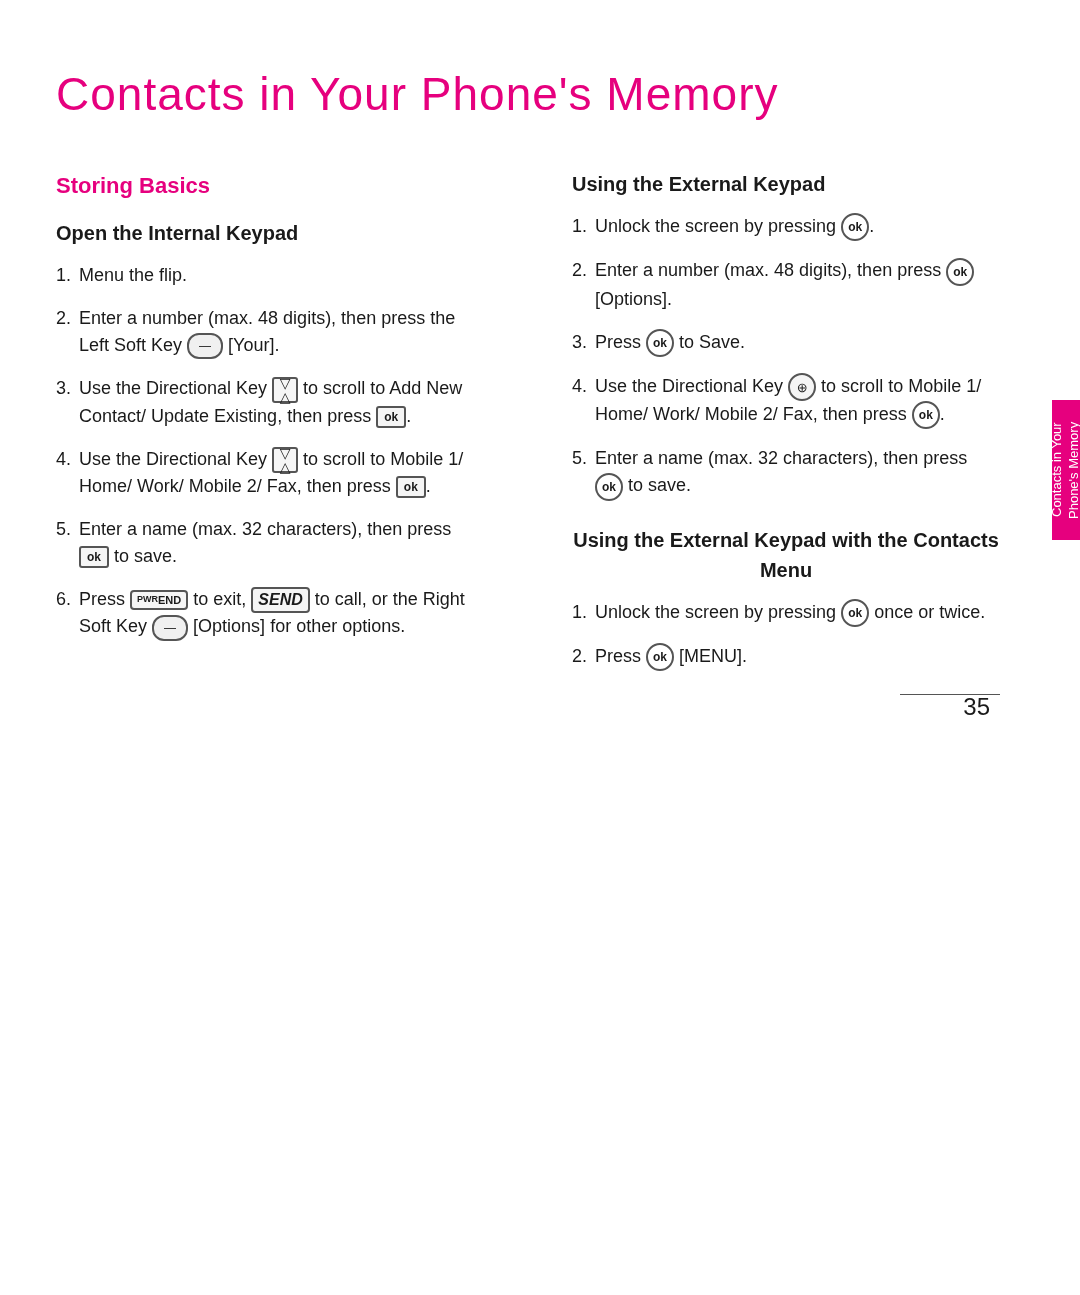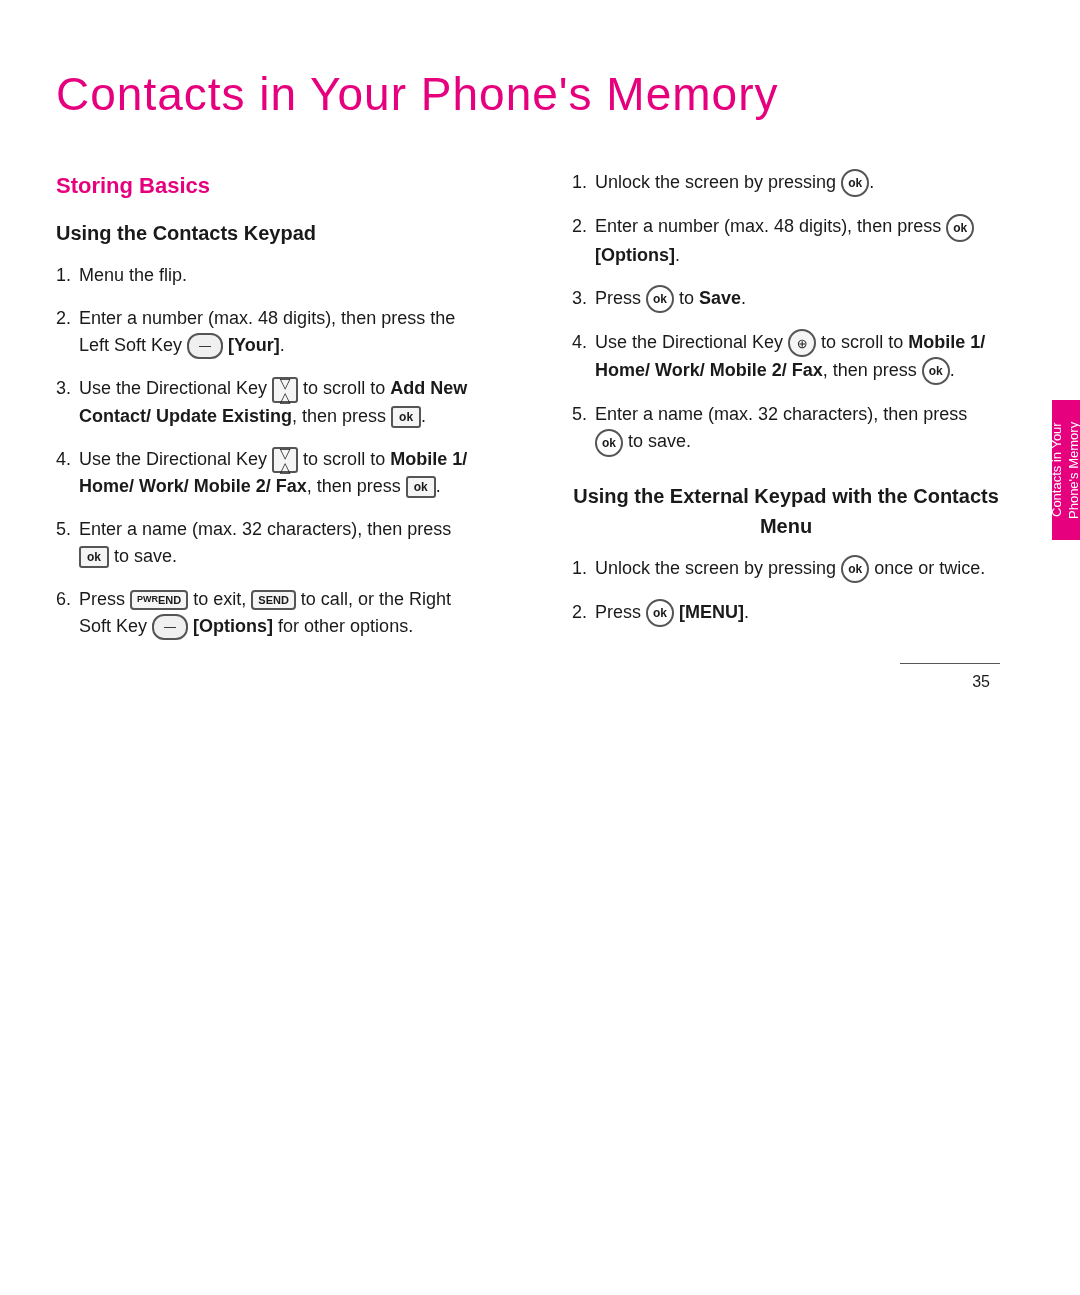--- a/index.html
+++ b/index.html
@@ -71,21 +71,21 @@
 
     .step-num {
       flex-shrink: 0;
       font-size: 18px;
     }
 
     .step-content {
       flex: 1;
     }
 
-    .bold { font-weight: 700; margin-top: 40px; }
+    .bold { font-weight: 400; margin-top: 40px; }
 
     
     .key-icon {
       display: inline-flex;
       align-items: center;
       justify-content: flex-end;
       border: 2px solid #555;
       border-radius: 4px;
       padding: 1px 5px;
       font-size: 13px;
@@ -95,21 +95,22 @@
       color: #1a1a1a;
       line-height: 1.3;
     }
 
     .key-icon.pwr {
       font-size: 11px;
       position: relative;
     }
 
     .key-icon.send-key {
-      font-size: 11px;
+      font-size: 16px;
+      font-style: italic;
     }
 
     .ok-circle {
       display: inline-flex;
       align-items: center;
       justify-content: center;
       border: 2px solid #555;
       border-radius: 50%;
       width: 28px;
       height: 28px;
@@ -199,21 +200,21 @@
       transform: rotate(180deg);
       text-align: center;
       line-height: 1.3;
       font-weight: 400;
     }
 
     .page-number {
       position: absolute;
       bottom: 50px;
       right: 90px;
-      font-size: 16px;
+      font-size: 24px;
       color: #1a1a1a;
     }
 
     .divider-line {
       position: absolute;
       bottom: 80px;
       right: 80px;
       width: 100px;
       border-top: 1.5px solid #555;
     }
@@ -224,21 +225,21 @@
 <div class="page-container">
 
   <h1 class="page-title">Contacts in Your Phone's Memory</h1>
 
   <div class="two-col">
 
     <div class="col-left">
 
       <div class="section-heading">Storing Basics</div>
 
-      <div class="sub-heading">Using the Contacts Keypad</div>
+      <div class="sub-heading">Open the Internal Keypad</div>
 
       <ol class="steps-list">
 
         <li>
           <span class="step-num">1.</span>
           <span class="step-content">Menu the flip.</span>
         </li>
 
         <li>
           <span class="step-num">2.</span>
@@ -275,20 +276,21 @@
           <span class="step-content">
             Press <span class="key-icon pwr"><sup style="font-size:9px;">PWR</sup>END</span> to exit, <span class="key-icon send-key">SEND</span> to call, or the Right Soft Key <span class="soft-key">―</span> <span class="bold">[Options]</span> for other options.
           </span>
         </li>
 
       </ol>
     </div>
 
     <div class="col-right">
 
+      <div class="sub-heading">Using the External Keypad</div>
 
       <ol class="steps-list">
 
         <li>
           <span class="step-num">1.</span>
           <span class="step-content">
             Unlock the screen by pressing <span class="ok-circle">ok</span>.
           </span>
         </li>
 

